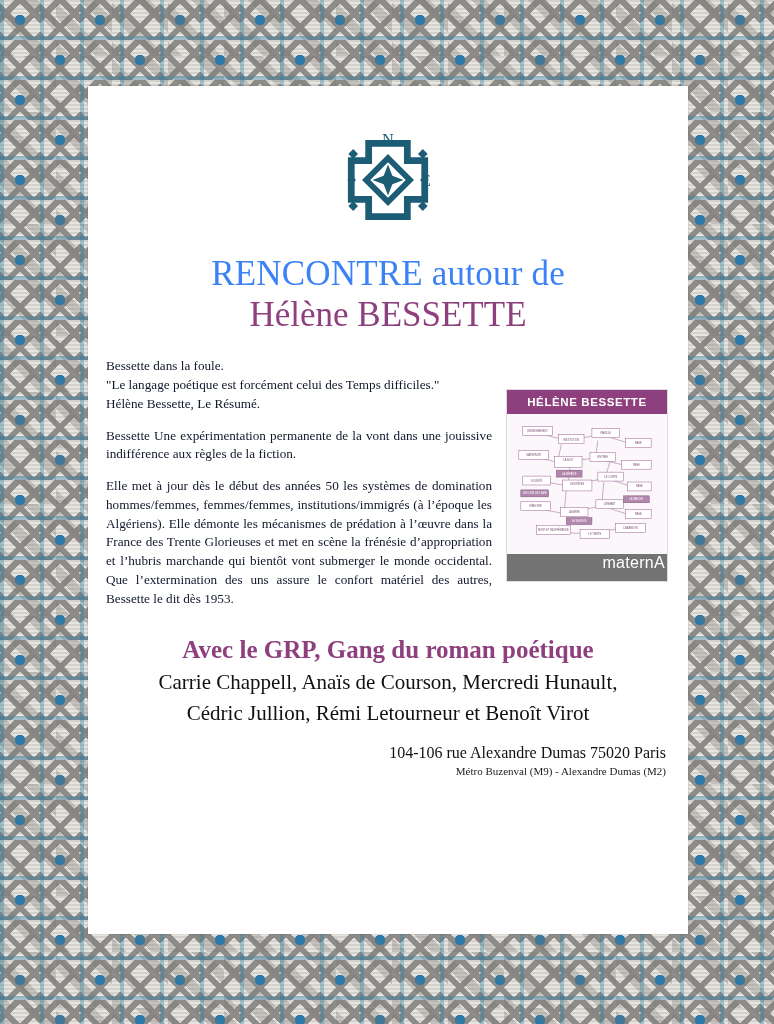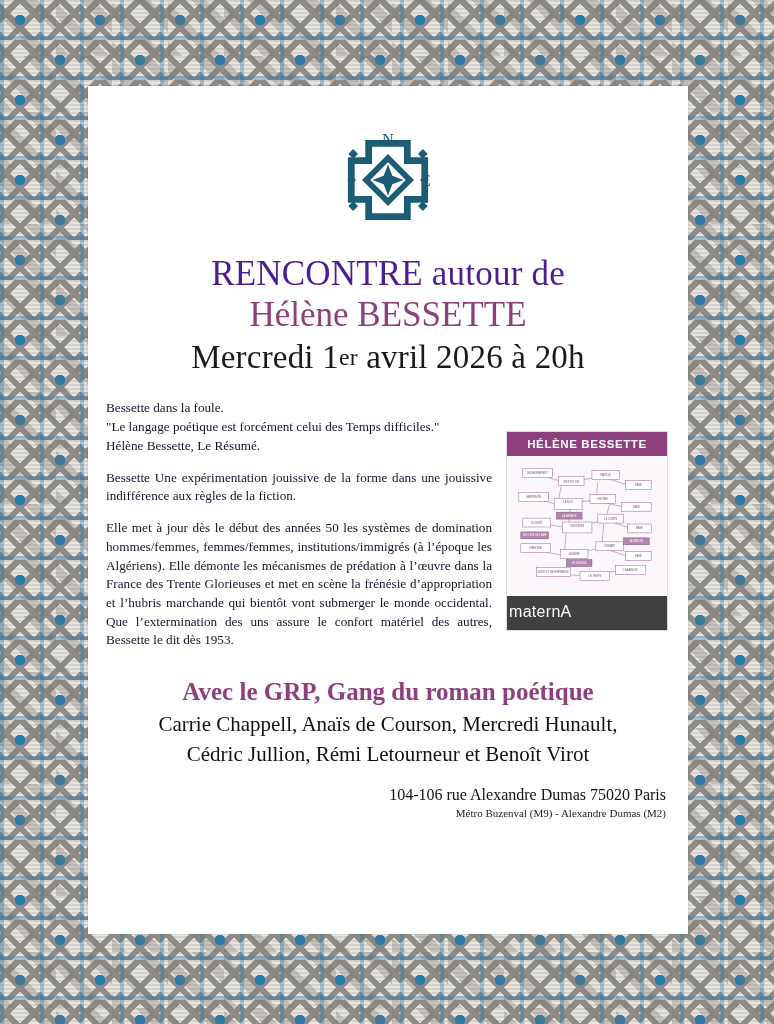--- a/index.html
+++ b/index.html
@@ -67,21 +67,21 @@
     width: 116px;
     height: 116px;
     position: relative;
   }
 
   
   .title-main {
     text-align: center;
     font-size: 35px;
     letter-spacing: 0.2px;
-    color: #4c1d95;
+    color: #3b82f6;
     margin-top: 16px;
     line-height: 1.12;
   }
   .title-name {
     text-align: center;
     font-size: 35px;
     color: #8e3f7e;
     line-height: 1.15;
     margin-top: 2px;
   }
@@ -130,26 +130,26 @@
     text-align: center;
     padding: 6px 2px 6px 2px;
   }
   .book-diagram {
     height: 140px;
     background: #fbf7fa;
     position: relative;
     overflow: hidden;
   }
   .book-footer-bar {
-    background: #404040;
+    background: #737373;
     color: #fff;
     font-family: "Liberation Sans", sans-serif;
     font-size: 16px;
-    text-align: left;
-    padding: 7px 2px 9px 2px;
+    text-align: right;
+    padding: 0 2px 9px 2px;
     letter-spacing: 0.3px;
   }
 
   
   .credits {
     clear: both;
     text-align: center;
     padding: 14px 24px 0 24px;
   }
   .credits-title {
@@ -208,23 +208,20 @@
           <path d="M96 82 L101 87 L96 92 L91 87 Z"></path>
         </g>
         <text x="60" y="24" text-anchor="middle" font-family="Liberation Serif, serif" font-size="17" fill="#1c5c74">N</text>
         <text x="99" y="66" text-anchor="middle" font-family="Liberation Serif, serif" font-size="17" fill="#1c5c74">E</text>
       </svg>
     </div>
   </div>
 
   <div class="title-main">RENCONTRE autour de</div>
   <div class="title-name">Hélène BESSETTE</div>
-  <div class="title-date">
-    <span>Mercredi 1</span><span class="small-caps-sup">er</span><span> avril 2026 à 20h</span>
-  </div>
 
   <div class="body-area">
 
     <div class="book-figure">
       <div class="book-title-bar">HÉLÈNE BESSETTE</div>
       <div class="book-diagram">
         <svg viewBox="0 0 160 140" width="158" height="140" aria-hidden="true">
           <g stroke="#9a5f90" stroke-width="0.5" fill="none">
             <path d="M30 18 L60 26 M60 26 L95 20 M95 20 L128 30"></path>
             <path d="M22 40 L50 48 M50 48 L88 44 M88 44 L124 52"></path>
@@ -289,21 +286,21 @@
           </g>
         </svg>
       </div>
       <div class="book-footer-bar">maternA</div>
     </div>
 
     <div class="body-text">
       <p class="tight">Bessette dans la foule.</p>
       <p class="tight">"Le langage poétique est forcément celui des Temps difficiles."</p>
       <p>Hélène Bessette, Le Résumé.</p>
-      <p>Bessette Une expérimentation jouissive de la forme dans une jouissive indifférence aux règles de la fiction.</p>
+      <p>Bessette Une expérimentation permanente de la vont dans une jouissive indifférence aux règles de la fiction.</p>
       <p>Elle met à jour dès le début des années 50 les systèmes de domination hommes/femmes, femmes/femmes, institutions/immigrés (à l’époque les Algériens). Elle démonte les mécanismes de prédation à l’œuvre dans la France des Trente Glorieuses et met en scène la frénésie d’appropriation et l’hubris marchande qui bientôt vont submerger le monde occidental. Que l’extermination des uns assure le confort matériel des autres, Bessette le dit dès 1953.</p>
     </div>
 
   </div>
 
   <div class="credits">
     <div class="credits-title">Avec le GRP, Gang du roman poétique</div>
     <div class="credits-names">Carrie Chappell, Anaïs de Courson, Mercredi Hunault,</div>
     <div class="credits-names">Cédric Jullion, Rémi Letourneur et Benoît Virot</div>
   </div>

